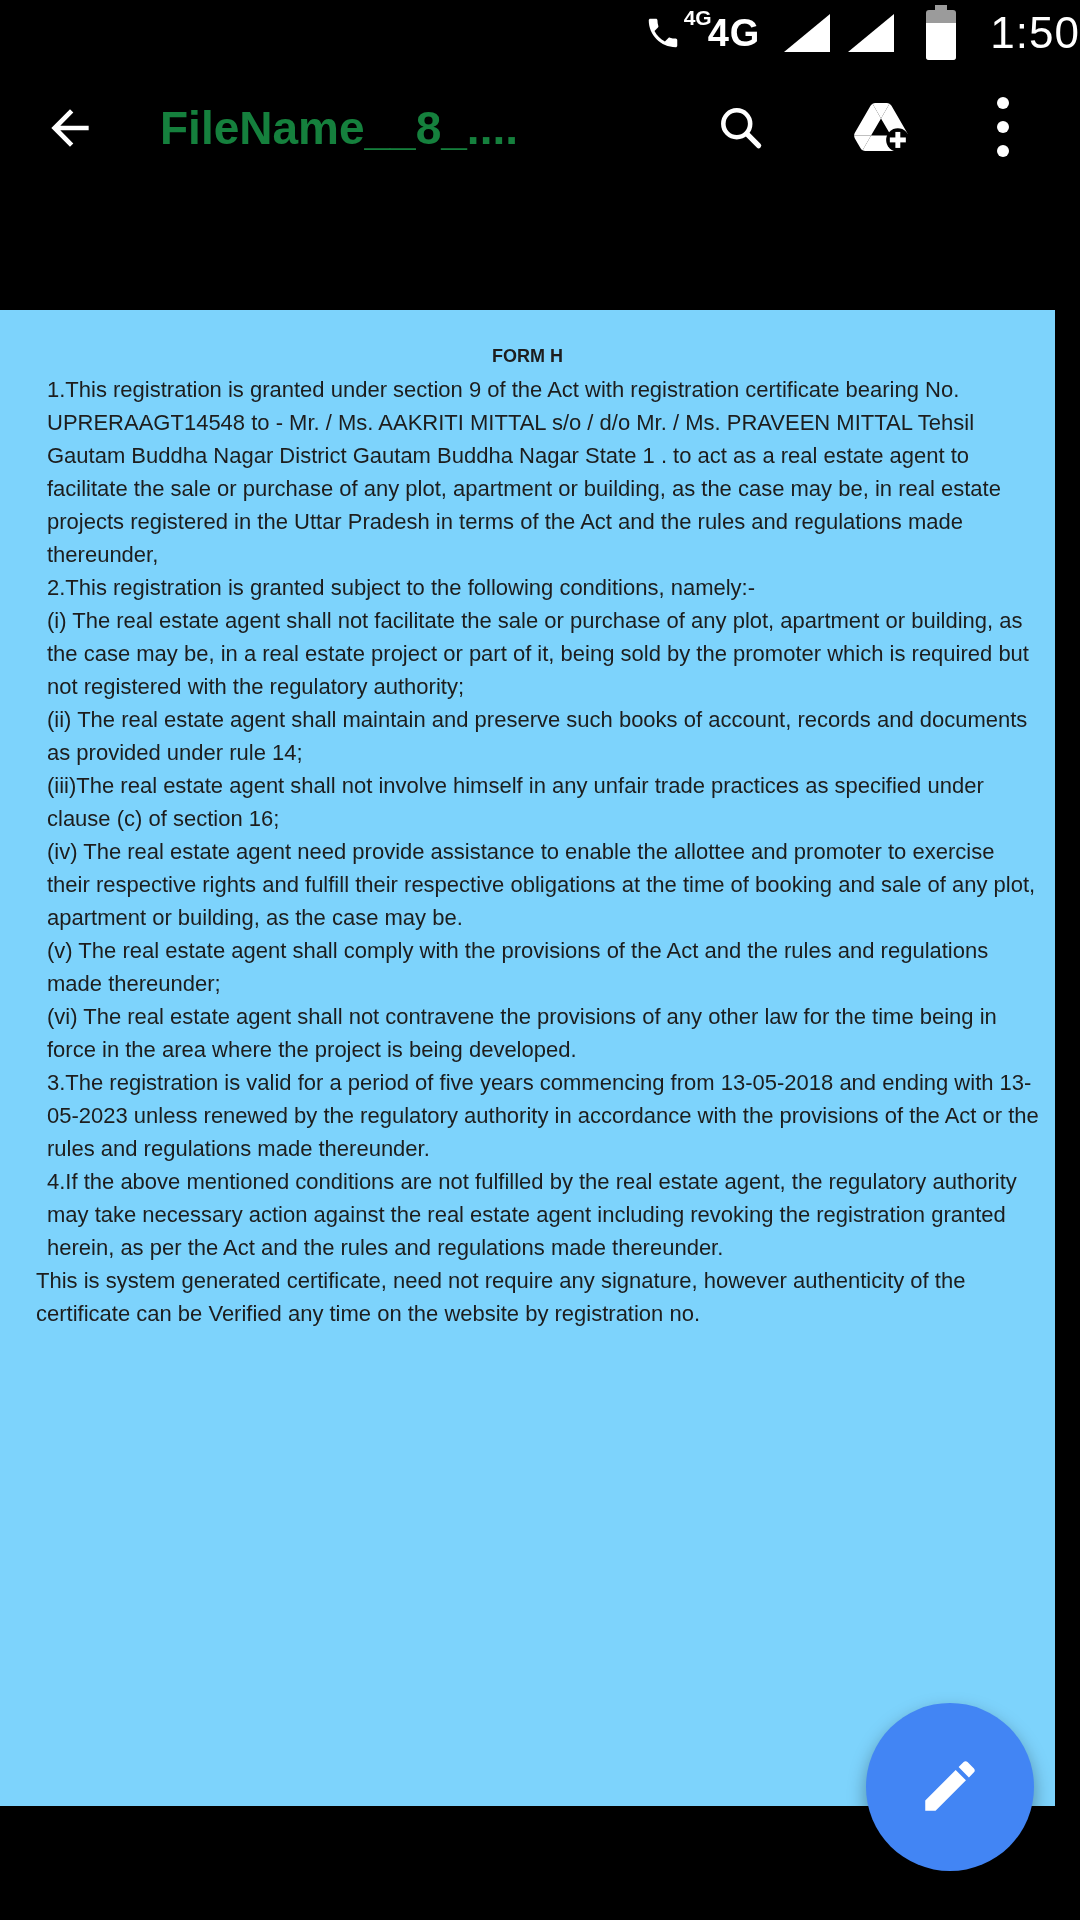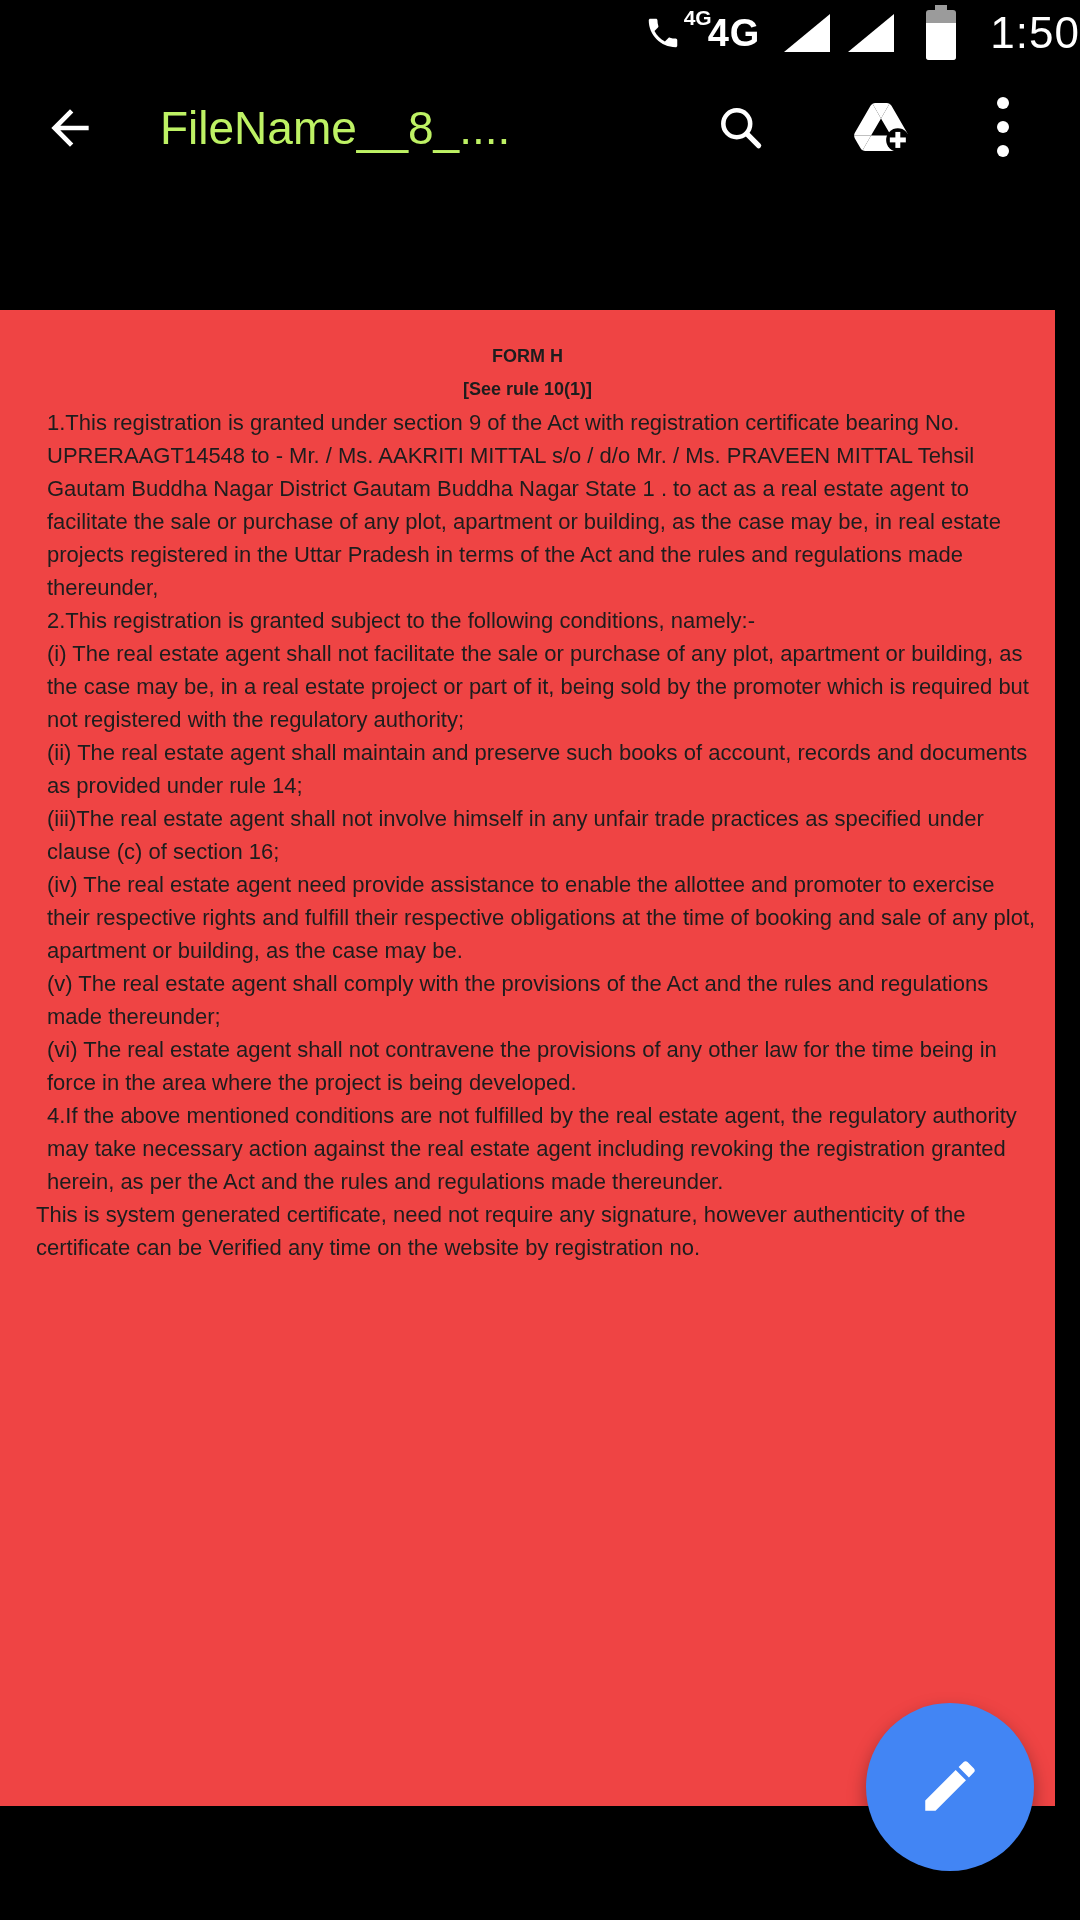--- a/index.html
+++ b/index.html
@@ -35,32 +35,32 @@
     position: absolute; top: 66px; left: 0;
     width: 100%; height: 124px;
     display: flex; align-items: center;
     box-sizing: border-box;
     padding-left: 42px; padding-right: 70px;
     color: #fff;
   }
   .back-btn { width: 56px; height: 56px; border: none; background: transparent; padding: 0; cursor: pointer; }
   .bar-title {
     margin-left: 62px;
-    font-size: 46px; font-weight: normal; color: #bef264;
+    font-size: 46px; font-weight: bold; color: #15803d;
     white-space: nowrap; overflow: hidden;
     flex: 1 1 auto;
   }
   .bar-icons { display: flex; align-items: center; gap: 88px; }
   .icon-btn { border: none; background: transparent; padding: 0; cursor: pointer; display: flex; align-items: center; justify-content: center; }
 
   
   .page {
     position: absolute; top: 310px; left: 0;
     width: 1055px; height: 1496px;
-    background: #ef4444;
+    background: #7dd3fc;
     box-sizing: border-box;
     padding-top: 30px;
   }
   .doc-h {
     text-align: center;
     font-size: 18px; font-weight: bold; color: #1d1d1d;
     line-height: 33px; margin: 0;
   }
   .doc-body { padding-left: 47px; padding-right: 12px; }
   .doc-body p {
@@ -149,31 +149,31 @@
           <circle cx="7" cy="31" r="6" fill="#fff"></circle>
           <circle cx="7" cy="55" r="6" fill="#fff"></circle>
         </svg>
       </span>
     </button>
   </div>
 </div>
 
 <div class="page">
   <h1 class="doc-h">FORM H</h1>
-  <h2 class="doc-h">[See rule 10(1)]</h2>
 
   <div class="doc-body">
     <p>1.This registration is granted under section 9 of the Act with registration certificate bearing No. UPRERAAGT14548 to - Mr. / Ms. AAKRITI MITTAL s/o / d/o Mr. / Ms. PRAVEEN MITTAL Tehsil Gautam Buddha Nagar District Gautam Buddha Nagar State 1 . to act as a real estate agent to facilitate the sale or purchase of any plot, apartment or building, as the case may be, in real estate projects registered in the Uttar Pradesh in terms of the Act and the rules and regulations made thereunder,</p>
     <p>2.This registration is granted subject to the following conditions, namely:-</p>
     <p>(i) The real estate agent shall not facilitate the sale or purchase of any plot, apartment or building, as the case may be, in a real estate project or part of it, being sold by the promoter which is required but not registered with the regulatory authority;</p>
     <p>(ii) The real estate agent shall maintain and preserve such books of account, records and documents as provided under rule 14;</p>
     <p>(iii)The real estate agent shall not involve himself in any unfair trade practices as specified under clause (c) of section 16;</p>
     <p>(iv) The real estate agent need provide assistance to enable the allottee and promoter to exercise their respective rights and fulfill their respective obligations at the time of booking and sale of any plot, apartment or building, as the case may be.</p>
     <p>(v) The real estate agent shall comply with the provisions of the Act and the rules and regulations made thereunder;</p>
     <p>(vi) The real estate agent shall not contravene the provisions of any other law for the time being in force in the area where the project is being developed.</p>
+    <p>3.The registration is valid for a period of five years commencing from 13-05-2018 and ending with 13-05-2023 unless renewed by the regulatory authority in accordance with the provisions of the Act or the rules and regulations made thereunder.</p>
     <p>4.If the above mentioned conditions are not fulfilled by the real estate agent, the regulatory authority may take necessary action against the real estate agent including revoking the registration granted herein, as per the Act and the rules and regulations made thereunder.</p>
     <p class="doc-footer">This is system generated certificate, need not require any signature, however authenticity of the certificate can be Verified any time on the website by registration no.</p>
   </div>
 </div>
 
 <button class="fab" aria-label="edit">
   <span>
     <svg width="66" height="66" viewBox="0 0 24 24">
       <path fill="#fff" d="M3 17.25V21h3.75L17.81 9.94l-3.75-3.75L3 17.25zM20.71 7.04c.39-.39.39-1.02 0-1.41l-2.34-2.34c-.39-.39-1.02-.39-1.41 0l-1.83 1.83 3.75 3.75 1.83-1.83z"></path>
     </svg>

